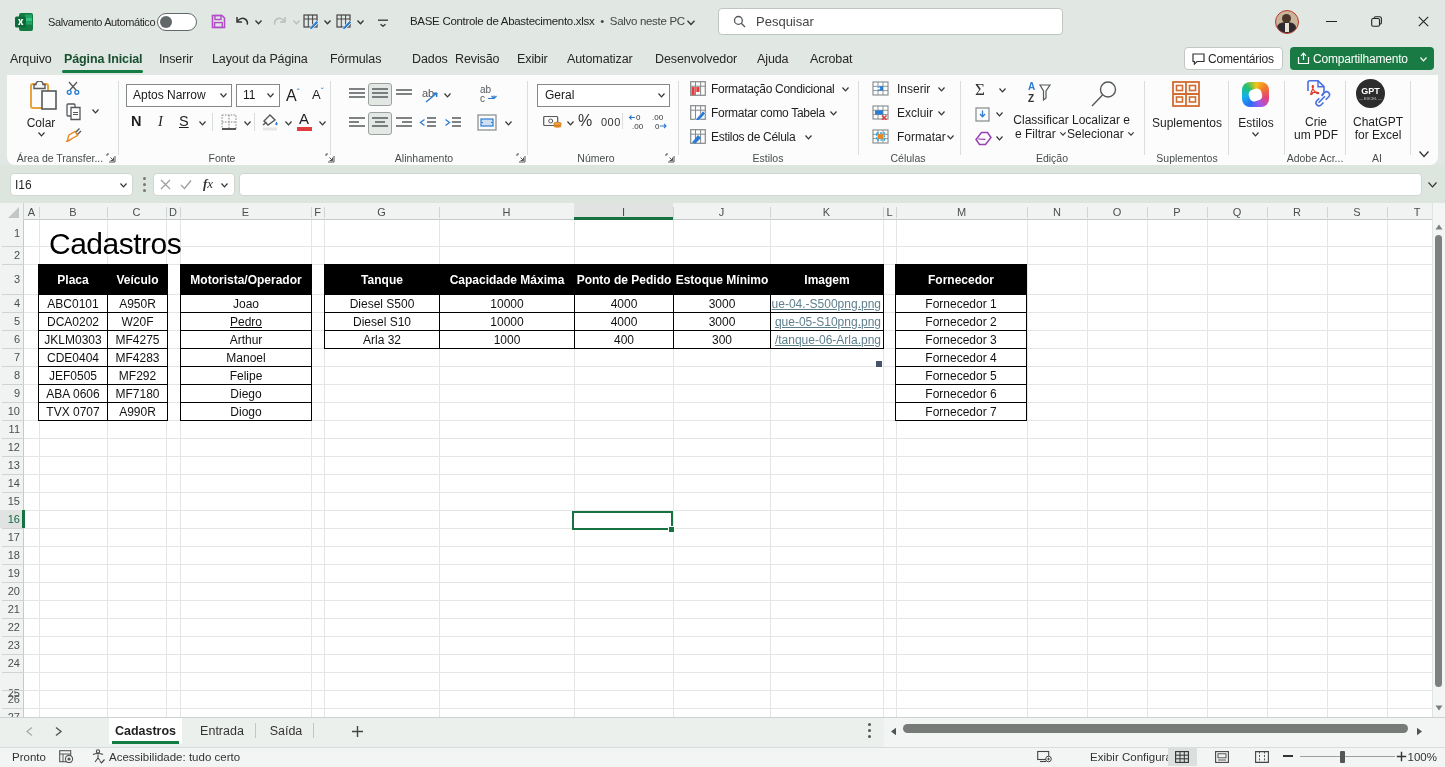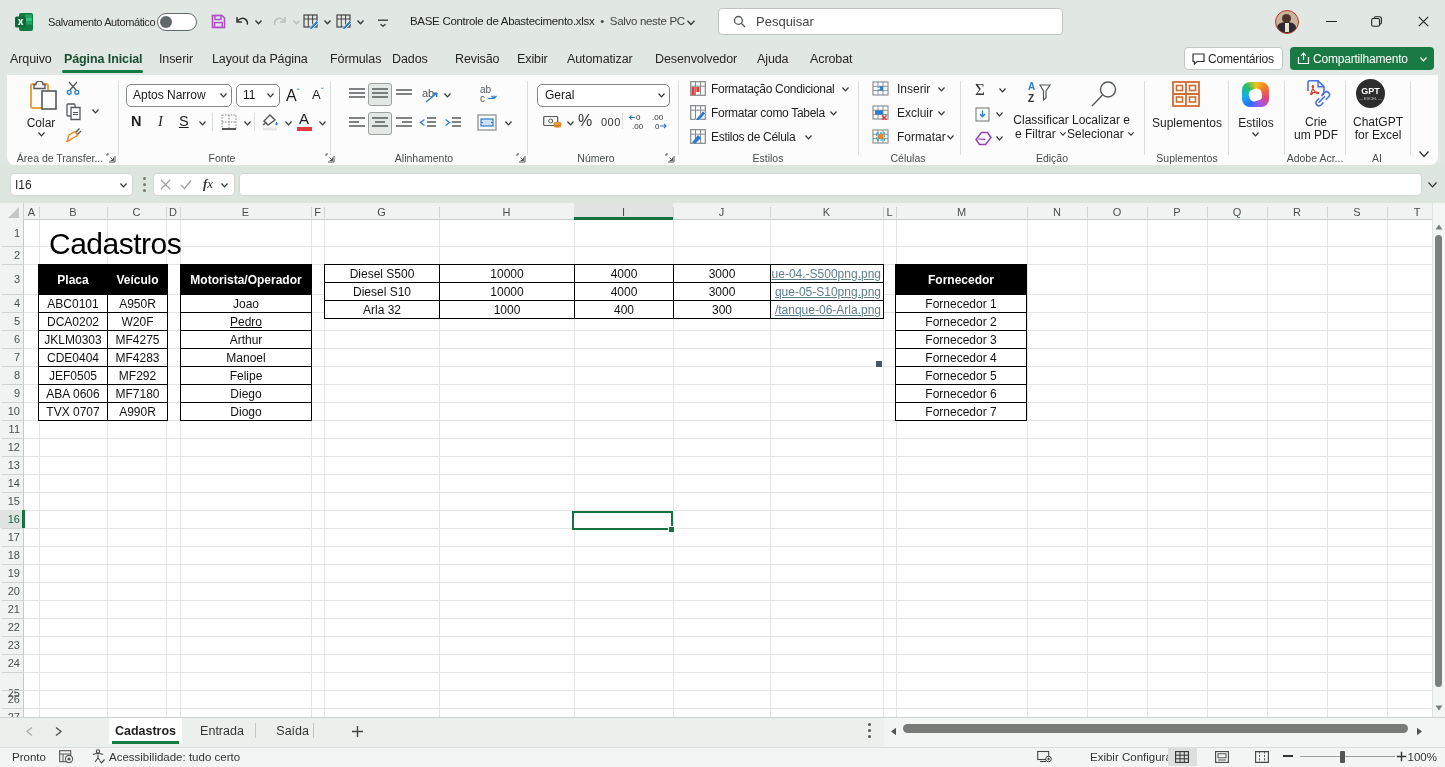--- a/index.html
+++ b/index.html
@@ -7,21 +7,21 @@
   .abs { position:absolute; }
   #app { position:relative; width:1445px; height:767px; background:#fff; }
   .titlebar { left:0; top:0; width:1445px; height:45px; background:#e1e7e3; }
   .menurow { left:0; top:45px; width:1445px; height:30px; background:#e1e7e3; }
   .ribbon { left:0; top:75px; width:1445px; height:95px; background:#e1e7e3; }
   .ribbonpanel { left:7px; top:75px; width:1431px; height:90px; background:#fbfcfb; border-radius:0 0 8px 8px; }
   .fbar { left:0; top:165px; width:1445px; height:38px; background:#dde5df; }
   .gsep { position:absolute; top:6px; width:1px; height:74px; background:#d9dedb; }
   .glabel { position:absolute; top:152px; font-size:10.5px; color:#484d4b; width:200px; margin-left:-100px; text-align:center; }
   .launch { position:absolute; top:78px; width:10px; height:10px; }
-  .combo { position:absolute; background:#fff; border:1px solid #83898a; border-radius:5px; font-size:12px; color:#1a1a1a; }
+  .combo { position:absolute; background:#fff; border:1px solid #83898a; border-radius:0; font-size:12px; color:#1a1a1a; }
   .menutab { position:absolute; top:0; font-size:12.5px; color:#262626; letter-spacing:-0.1px; }
   .colhead { position:absolute; top:0; font-size:11px; color:#4a4f4e; text-align:center; line-height:16px; }
   .rowhead { position:absolute; right:4px; font-size:11px; color:#4a4f4e; text-align:right; line-height:18px; width:18px; }
   .vline { position:absolute; top:0; width:1px; height:497px; background:#e4e6e6; }
   .hline { position:absolute; left:0; width:1408px; height:1px; background:#e4e6e6; }
   table.xl { position:absolute; border-collapse:collapse; table-layout:fixed; }
   table.xl td { border:1px solid #000; font-size:12px; color:#111; text-align:center; padding:0; overflow:hidden; white-space:nowrap; background:#fff; }
   table.xl td.hd { background:#000; color:#fff; font-weight:bold; }
   table.xl td.lk { color:#5e7f8e; text-decoration:underline; text-align:right; padding-right:2px; }
   .chev { display:inline-block; width:8px; height:8px; }
@@ -116,21 +116,21 @@
     <path d="M0.8 0.8 L10.2 10.2 M10.2 0.8 L0.8 10.2" stroke="#222" stroke-width="1.1"></path>
   </svg>
 
   <div class="abs menurow"></div>
   <div class="abs" style="top:52px;left:0;width:1445px;height:0;">
     <span class="menutab" style="left:10px;">Arquivo</span>
     <span class="menutab" style="left:64px;font-weight:bold;color:#174f2f;">Página Inicial</span>
     <span class="menutab" style="left:159px;">Inserir</span>
     <span class="menutab" style="left:212px;">Layout da Página</span>
     <span class="menutab" style="left:330px;">Fórmulas</span>
-    <span class="menutab" style="left:392px;">Dados</span>
+    <span class="menutab" style="left:412px;">Dados</span>
     <span class="menutab" style="left:455px;">Revisão</span>
     <span class="menutab" style="left:517px;">Exibir</span>
     <span class="menutab" style="left:567px;">Automatizar</span>
     <span class="menutab" style="left:655px;">Desenvolvedor</span>
     <span class="menutab" style="left:757px;">Ajuda</span>
     <span class="menutab" style="left:810px;">Acrobat</span>
   </div>
   <div class="abs" style="left:62px;top:70px;width:81px;height:3px;background:#127c42;border-radius:2px;"></div>
 
   <div class="abs" style="left:1184px;top:47px;width:99px;height:23px;background:#fff;border:1px solid #c3c8c5;border-radius:4px;"></div>
@@ -722,20 +722,27 @@
 
   <table class="xl" style="left:324px;top:264px;width:559px;">
     <colgroup>
         <col style="width:115px">
         <col style="width:135px">
         <col style="width:99px">
         <col style="width:97px">
         <col style="width:113px">
       </colgroup>
     <tbody>
+        <tr style="height:30px;">
+          <td class="hd">Tanque</td>
+          <td class="hd">Capacidade Máxima</td>
+          <td class="hd">Ponto de Pedido</td>
+          <td class="hd">Estoque Mínimo</td>
+          <td class="hd">Imagem</td>
+        </tr>
     <tr style="height:18px;">
           <td>Diesel S500</td>
           <td>10000</td>
           <td>4000</td>
           <td>3000</td>
           <td class="lk">ue-04.-S500png.png</td>
         </tr>
     <tr style="height:18px;">
           <td>Diesel S10</td>
           <td>10000</td>
@@ -804,21 +811,21 @@
       <path d="M7 1.5 L2 5.5 L7 9.5" fill="none" stroke="#a8aeab" stroke-width="1.4"></path>
     </svg>
   <svg class="abs" style="left:54px;top:726px;" width="9" height="11" viewBox="0 0 9 11">
       <path d="M2 1.5 L7 5.5 L2 9.5" fill="none" stroke="#4f5553" stroke-width="1.4"></path>
     </svg>
   <div class="abs" style="left:109px;top:718px;width:73px;height:26px;background:#fff;"></div>
   <div class="abs" style="left:112px;top:741px;width:67px;height:3px;background:#127c42;"></div>
   <div class="abs" style="left:109px;top:724px;width:73px;text-align:center;font-size:12.5px;font-weight:bold;color:#1f1f1f;">Cadastros</div>
   <div class="abs" style="left:194px;top:724px;width:56px;text-align:center;font-size:12.5px;color:#333;">Entrada</div>
   <div class="abs" style="left:255px;top:723px;width:1px;height:15px;background:#c2c7c4;"></div>
-  <div class="abs" style="left:263px;top:724px;width:46px;text-align:right;font-size:12.5px;color:#333;">Saída</div>
+  <div class="abs" style="left:263px;top:724px;width:46px;text-align:center;font-size:12.5px;color:#333;">Saída</div>
   <div class="abs" style="left:313px;top:723px;width:1px;height:15px;background:#c2c7c4;"></div>
   <svg class="abs" style="left:351px;top:725px;" width="13" height="13" viewBox="0 0 13 13">
       <path d="M6.5 1 V12 M1 6.5 H12" stroke="#444" stroke-width="1.4"></path>
     </svg>
   <div class="abs" style="left:868px;top:723px;width:3px;height:3px;border-radius:50%;background:#555;"></div>
   <div class="abs" style="left:868px;top:729px;width:3px;height:3px;border-radius:50%;background:#555;"></div>
   <div class="abs" style="left:868px;top:735px;width:3px;height:3px;border-radius:50%;background:#555;"></div>
   <svg class="abs" style="left:890px;top:727px;" width="7" height="9" viewBox="0 0 7 9">
       <path d="M6 0.8 L1 4.5 L6 8.2 Z" fill="#4f5553"></path>
     </svg>

